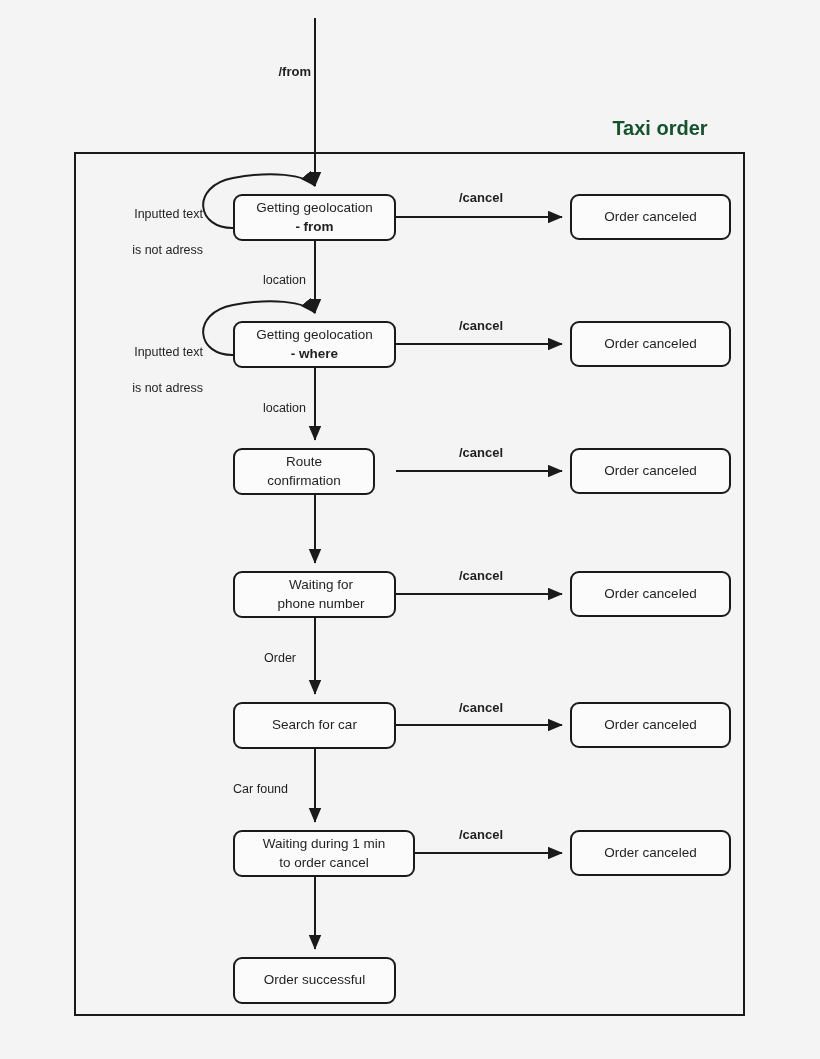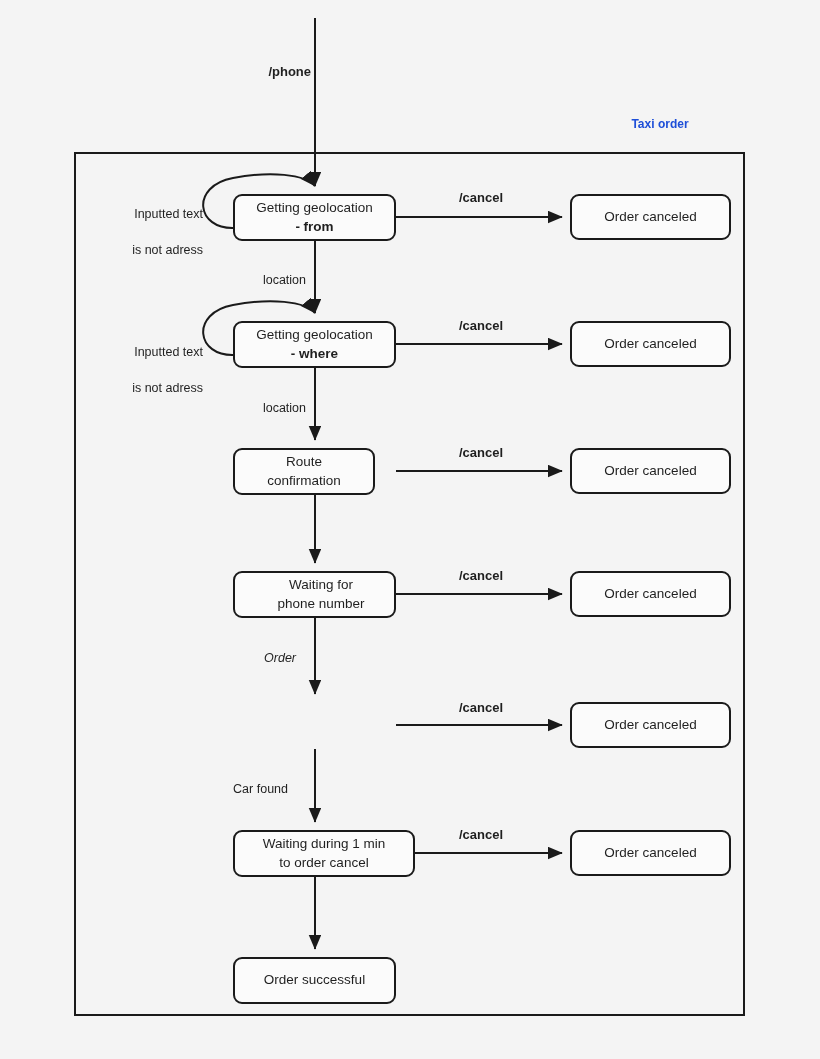--- a/index.html
+++ b/index.html
@@ -52,22 +52,22 @@
     color: #1f1f1f;
     white-space: pre;
     z-index: 4;
   }
   .lbl.bold { font-weight: bold; font-size: 13px; }
   .lbl.center { text-align: center; transform: translateX(-50%); }
   .lbl.right { text-align: right; transform: translateX(-100%); }
   .title {
     position: absolute;
     font-weight: bold;
-    font-size: 12px;
-    color: #1d4ed8;
+    font-size: 20px;
+    color: #14532d;
     z-index: 4;
     transform: translateX(-50%);
   }
   .container-box {
     position: absolute;
     box-sizing: border-box;
     border: 2px solid #1a1a1a;
     background: transparent;
     z-index: 1;
   }
@@ -103,21 +103,21 @@
       <path d="M396,471 L562,471" marker-end="url(#arrow)"></path>
       <path d="M396,594 L562,594" marker-end="url(#arrow)"></path>
       <path d="M396,725 L562,725" marker-end="url(#arrow)"></path>
       <path d="M396,853 L562,853" marker-end="url(#arrow)"></path>
 
       <path d="M235,228 C196,230 190,186 233,178 C270,171 305,174 315,186" marker-end="url(#arrow)"></path>
       <path d="M235,355 C196,357 190,313 233,305 C270,298 305,301 315,313" marker-end="url(#arrow)"></path>
     </g>
   </svg>
 
-  <div class="lbl bold right" style="left:311px; top:63px;">/phone</div>
+  <div class="lbl bold right" style="left:311px; top:63px;">/from</div>
 
   <div class="node" style="left:233px; top:194px; width:163px; height:47px;">
     <span>
       <span class="ln">Getting geolocation</span>
       <span class="ln b">- from</span>
     </span>
   </div>
 
   <div class="node" style="left:233px; top:321px; width:163px; height:47px;">
     <span>
@@ -133,20 +133,25 @@
     </span>
   </div>
 
   <div class="node" style="left:233px; top:571px; width:163px; height:47px;padding-left:13px;">
     <span>
       <span class="ln">Waiting for</span>
       <span class="ln">phone number</span>
     </span>
   </div>
 
+  <div class="node" style="left:233px; top:702px; width:163px; height:47px;">
+    <span>
+      <span class="ln">Search for car</span>
+    </span>
+  </div>
 
   <div class="node" style="left:233px; top:830px; width:182px; height:47px;">
     <span>
       <span class="ln">Waiting during 1 min</span>
       <span class="ln">to order cancel</span>
     </span>
   </div>
 
   <div class="node" style="left:233px; top:957px; width:163px; height:47px;">
     <span>
@@ -184,16 +189,16 @@
     <span>Inputted text</span><br>
     <span>is not adress</span>
   </div>
   <div class="lbl right" style="left:203px; top:325px; line-height:1.45;">
     <span>Inputted text</span><br>
     <span>is not adress</span>
   </div>
 
   <div class="lbl right" style="left:306px; top:272px;">location</div>
   <div class="lbl right" style="left:306px; top:400px;">location</div>
-  <div class="lbl right" style="left:296px; top:650px;font-style:italic;">Order</div>
+  <div class="lbl right" style="left:296px; top:650px;">Order</div>
   <div class="lbl right" style="left:280px; top:781px;margin-left:8px;">Car found</div>
 
 </div>
 
 </body></html>

